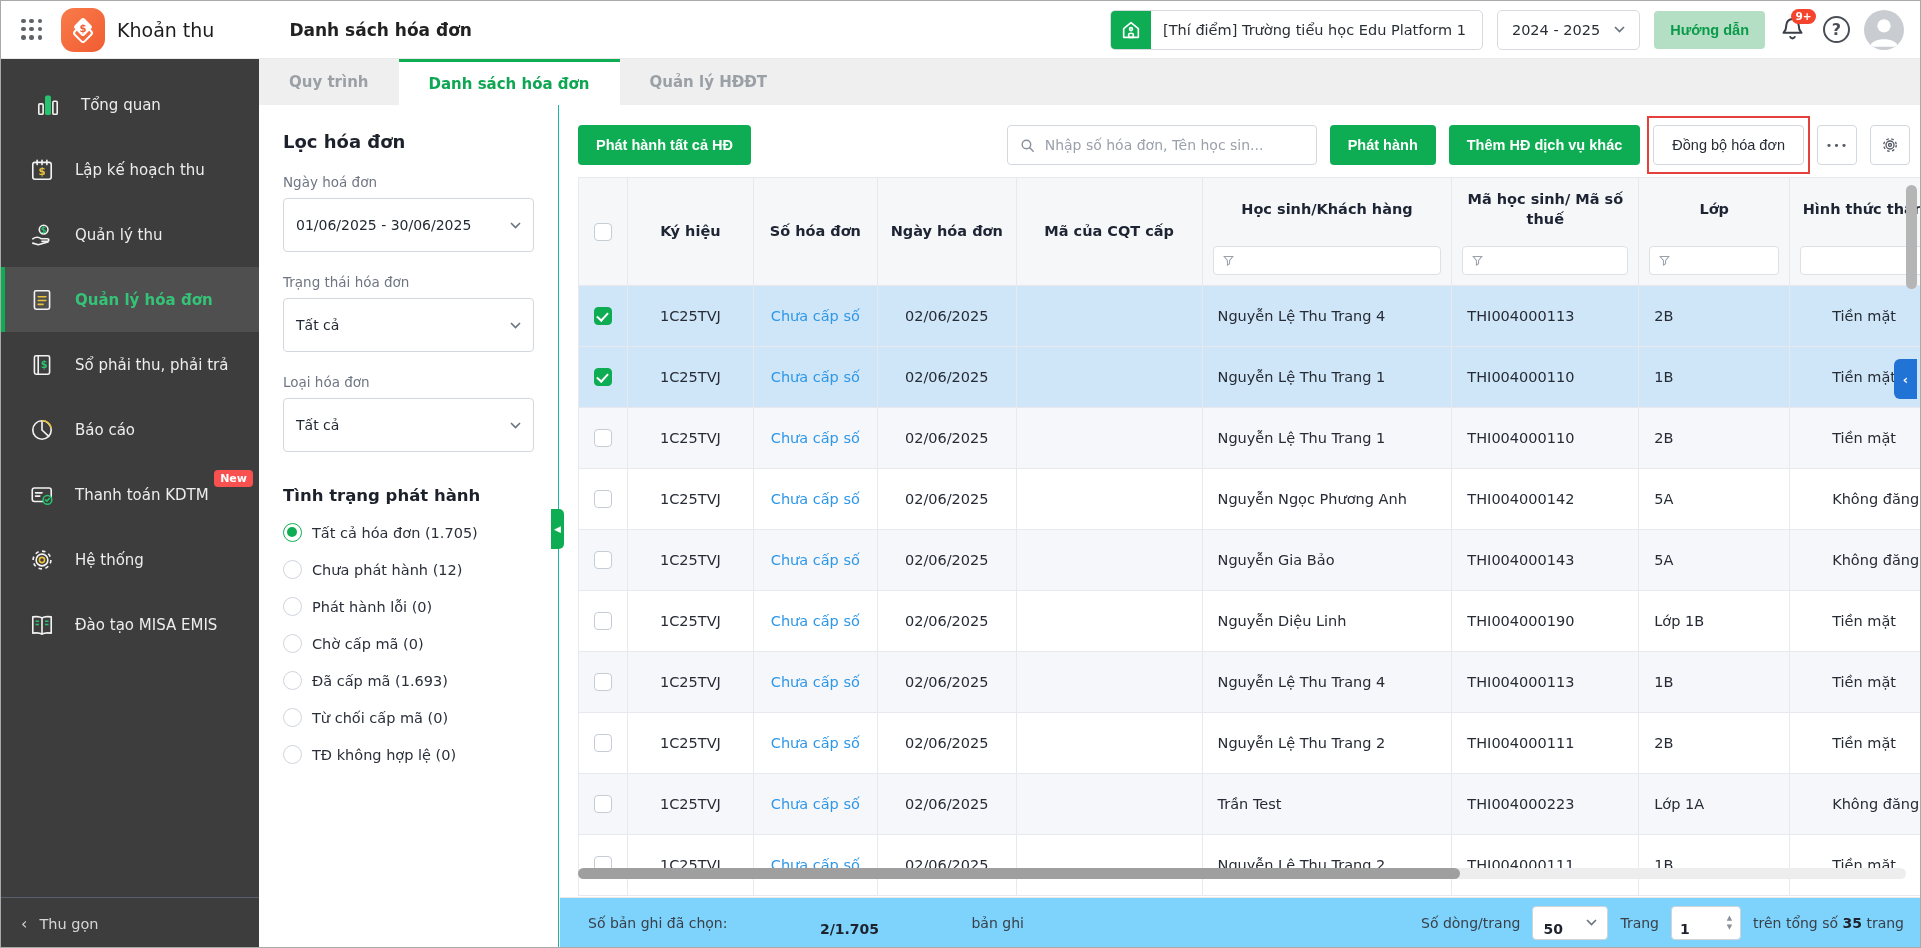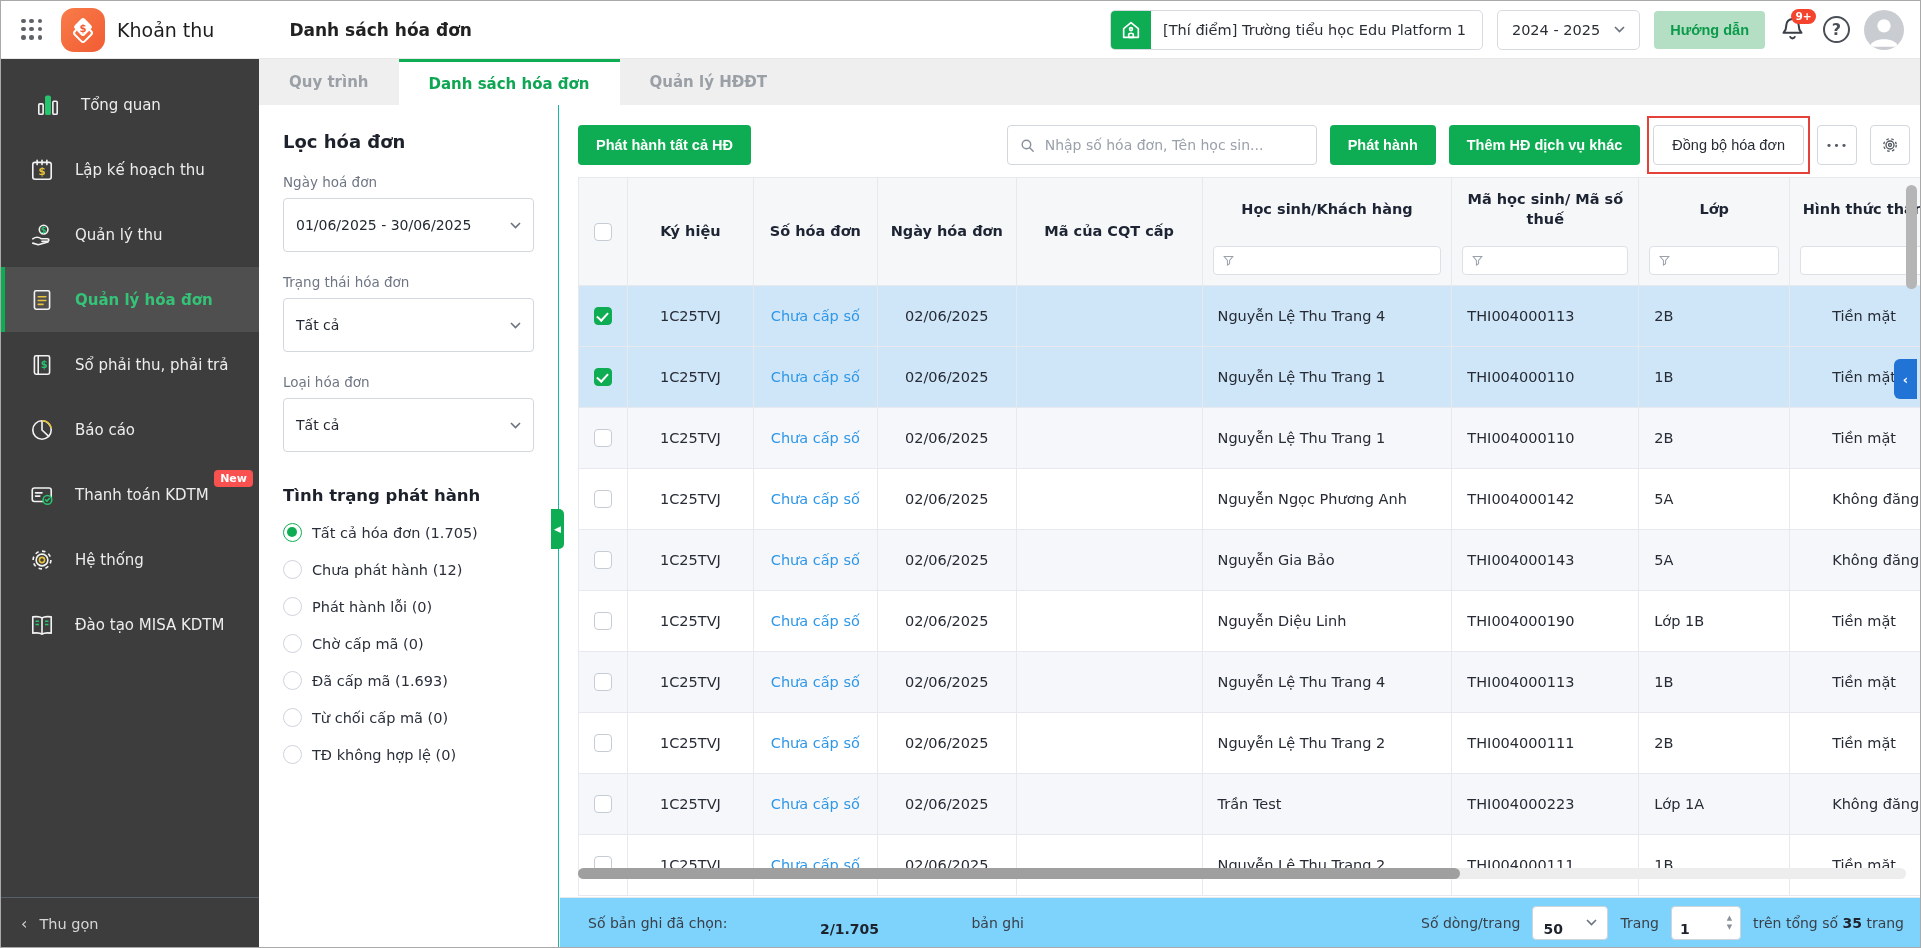--- a/index.html
+++ b/index.html
@@ -246,21 +246,21 @@
       <span>Hệ thống</span>
     </div>
     <div class="sitem">
       <span class="sicon">
         <svg width="26" height="26" viewBox="0 0 24 24" fill="none" stroke="#f2f2f2" stroke-width="1.5" stroke-linejoin="round">
           <path d="M12 5.5C10 4 7 4 3.5 4.5v15c3.5-.5 6.5-.5 8.5 1 2-1.5 5-1.5 8.5-1v-15C17 4 14 4 12 5.5z"></path>
           <path d="M12 5.5v15"></path>
           <path d="M6 8.5h3.2M6 11.5h3.2M14.8 8.5H18M14.8 11.5H18" stroke="#27c46f"></path>
         </svg>
       </span>
-      <span>Đào tạo MISA KDTM</span>
+      <span>Đào tạo MISA EMIS</span>
     </div>
     <div class="sidebar-bottom">
       <span class="chev-left">‹</span>
       <span>Thu gọn</span>
     </div>
   </div>
 
   <div class="tabbar">
     <div class="tab">Quy trình</div>
     <div class="tab active">Danh sách hóa đơn</div>

